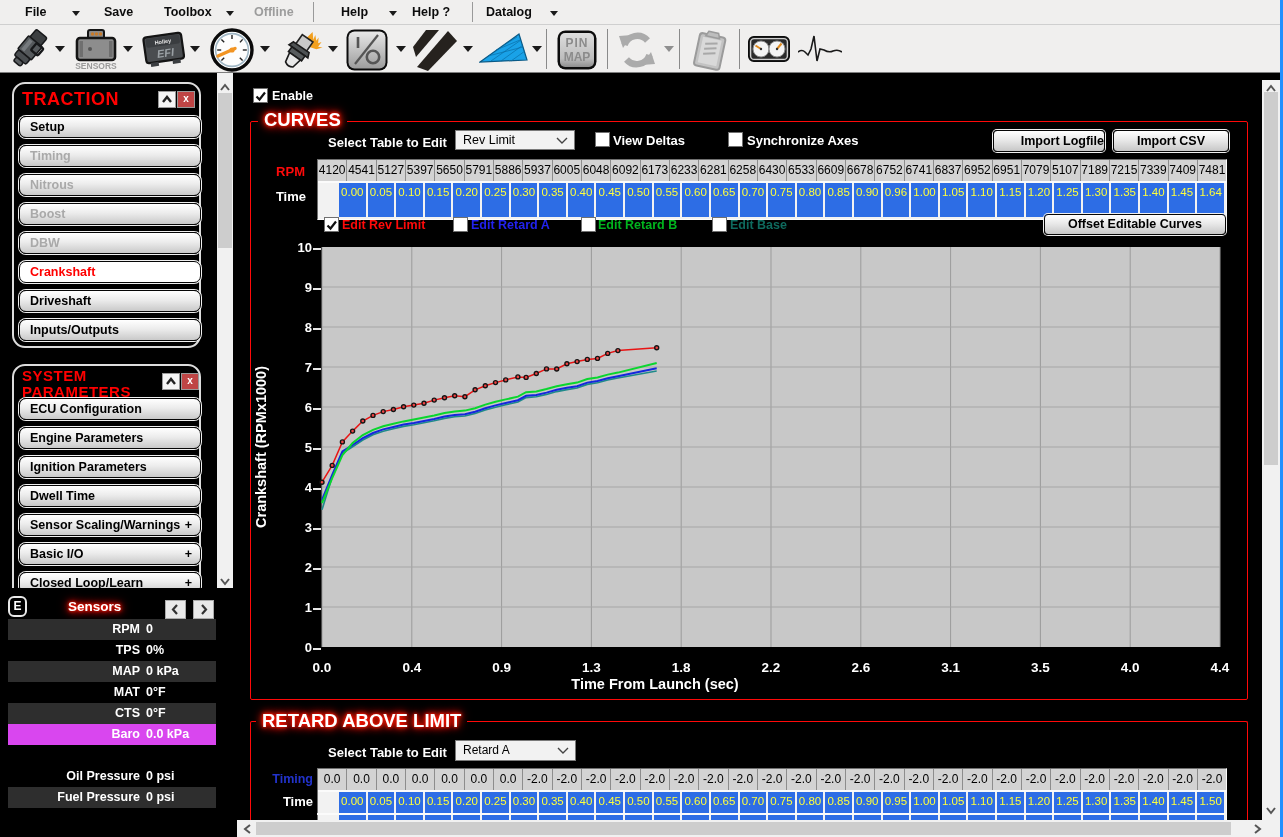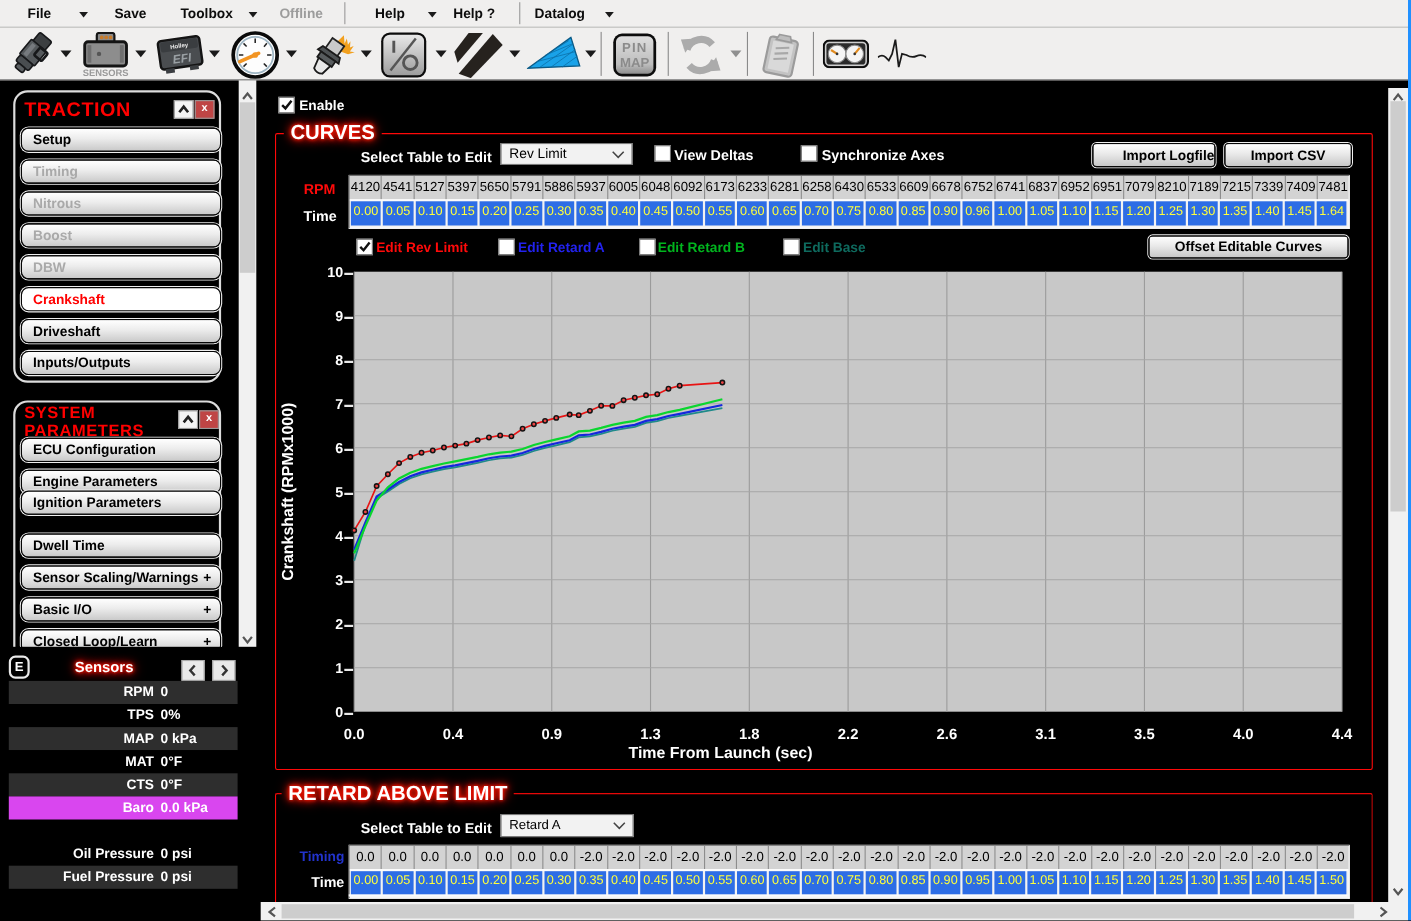--- a/index.html
+++ b/index.html
@@ -37,21 +37,21 @@
 .btn3{position:absolute;border:1px solid #060606;border-radius:4px;
  background:linear-gradient(#ffffff,#e9e9e9 45%,#c7c7c7);box-shadow:0 0 0 1px #efefef;
  font-size:12.5px;font-weight:bold;color:#000;text-align:center;white-space:nowrap;}
 
 .combo{position:absolute;background:#f2f2f2;border:1px solid #7a7a7a;font-size:12.5px;color:#000;white-space:nowrap;}
 
 .tbl{position:absolute;width:908px;border:1px solid;border-color:#6f6f6f #fbfbfb #fbfbfb #6f6f6f;background:#fff;}
 .rowg{display:flex;height:21px;background:#d3d3d3;border-bottom:2px solid #fbfbfb;}
 .rowg .c{flex:1;border-right:1px solid #8d8d8d;font-size:12px;color:#000;text-align:center;line-height:21px;overflow:hidden;}
 .rowg .c:last-child{border-right:none;}
-.rowb{display:flex;height:24px;background:#f2f2f2;}
+.rowb{display:flex;height:36px;background:#f2f2f2;padding-left:20px;}
 .rowb .c{flex:1;background:#2d6de5;color:#ffff3c;font-size:11.5px;text-align:center;line-height:18px;margin:0 2px 2px 0;overflow:hidden;}
 .rowb .c:first-child{margin-left:1px;}
 .wlbl{position:absolute;color:#fff;font-weight:bold;font-size:13px;white-space:nowrap;}
 
 .srow{position:absolute;left:8px;width:208px;height:21px;color:#fff;font-size:12.5px;font-weight:bold;}
 .srow .lab{position:absolute;right:76px;top:3px;}
 .srow .val{position:absolute;left:138px;top:3px;}
 </style></head><body>
 <div id="root">
 
@@ -230,21 +230,21 @@
 <div class="pbtn " style="top:235px;">Inputs/Outputs</div>
 </div>
 <div class="panel" style="left:12px;top:364px;width:185px;height:240px;border-radius:13px 13px 0 0;">
 <div class="ptitle" style="left:8px;top:2px;font-size:15px;line-height:16px;">SYSTEM<br>PARAMETERS</div>
 <div class="upbtn" style="left:148px;top:7px;"><svg width="16" height="15">
           <path d="M4 10 L8 5 L12 10" stroke="#222" stroke-width="2.4" fill="none"></path>
         </svg></div>
 <div class="xbtn" style="left:167px;top:7px;">x</div>
 <div class="pbtn" style="top:32px;">ECU Configuration</div>
 <div class="pbtn" style="top:61px;">Engine Parameters</div>
-<div class="pbtn" style="top:80px;">Ignition Parameters</div>
+<div class="pbtn" style="top:90px;">Ignition Parameters</div>
 <div class="pbtn" style="top:119px;">Dwell Time</div>
 <div class="pbtn" style="top:148px;"><span style="float:right;margin-right:8px;">+</span>Sensor Scaling/Warnings</div>
 <div class="pbtn" style="top:177px;"><span style="float:right;margin-right:8px;">+</span>Basic I/O</div>
 <div class="pbtn" style="top:206px;"><span style="float:right;margin-right:8px;">+</span>Closed Loop/Learn</div>
 </div>
 <div class="sbtrack" style="left:217px;top:73px;width:16px;height:517px;">
 <svg class="abs" style="left:2px;top:9px" width="12" height="11">
         <path d="M2 8 L6 3 L10 8" stroke="#555" stroke-width="2" fill="none"></path>
       </svg>
 <div class="sbthumb" style="left:1px;top:20px;width:14px;height:155px;"></div>
@@ -336,21 +336,21 @@
         <div class="c">6430</div>
         <div class="c">6533</div>
         <div class="c">6609</div>
         <div class="c">6678</div>
         <div class="c">6752</div>
         <div class="c">6741</div>
         <div class="c">6837</div>
         <div class="c">6952</div>
         <div class="c">6951</div>
         <div class="c">7079</div>
-        <div class="c">8210</div>
+        <div class="c">5107</div>
         <div class="c">7189</div>
         <div class="c">7215</div>
         <div class="c">7339</div>
         <div class="c">7409</div>
         <div class="c">7481</div>
       </div>
 <div class="rowb">
         <div class="c">0.00</div>
         <div class="c">0.05</div>
         <div class="c">0.10</div>

